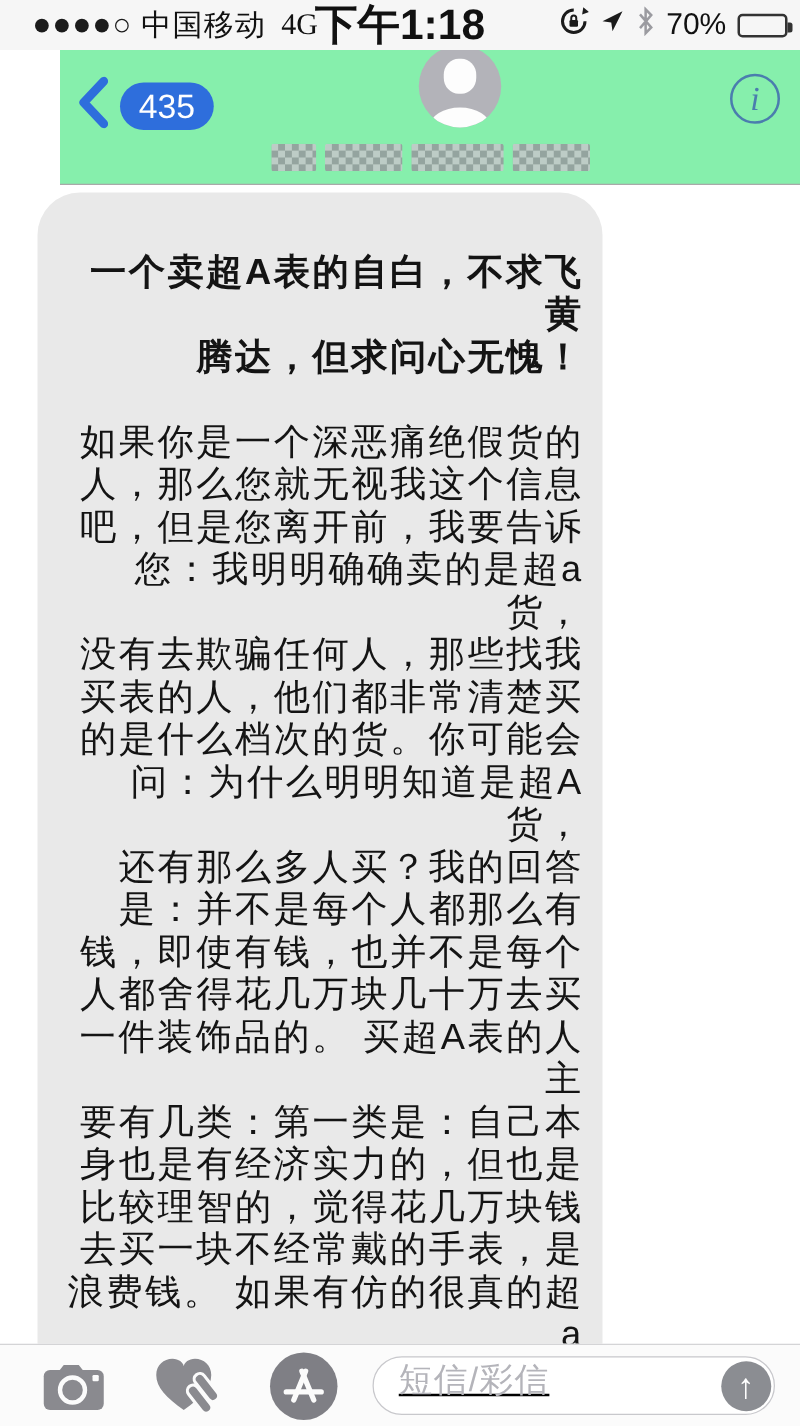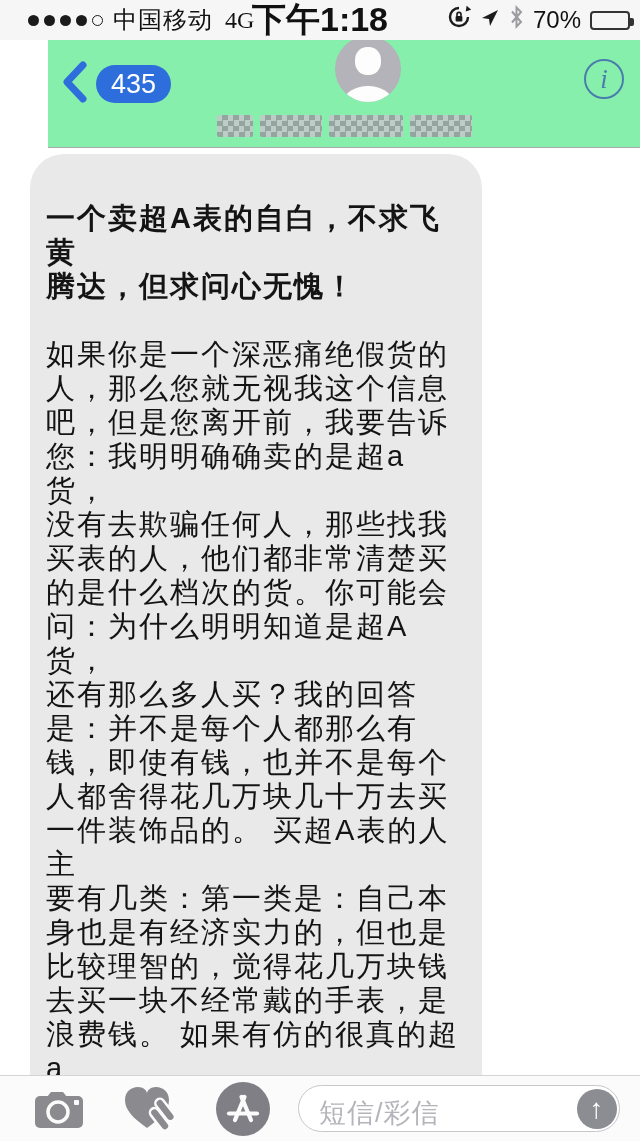--- a/index.html
+++ b/index.html
@@ -66,21 +66,21 @@
     height:22px; border-radius:2px;
     background:
       repeating-conic-gradient(#97979d 0% 25%, #c7c7cb 0% 50%) 0 0 / 11px 11px;
     opacity:.85;
   }
   .m1{ width:36px; } .m2{ width:62px; } .m3{ width:74px; } .m4{ width:62px; }
 
   
   .chat{
     position:absolute; top:149.5px; left:0; right:0; bottom:66px;
-    background:#fff; overflow:hidden;
+    background:#fff; overflow:hidden;text-align:right;
   }
   .bubble{
     position:absolute; left:30px; top:4px; width:452px; bottom:-40px;
     background:#e9e9e9; border-radius:34px 34px 0 0;
     padding:13px 15px 0 16px;
     color:#141414; font-size:29px; line-height:34px; letter-spacing:2px;
     white-space:pre-line; word-break:break-all;
   }
   .msg-heading{ font-weight:bold; }
 
@@ -91,21 +91,21 @@
     display:flex; align-items:center; z-index:25;
   }
   .tb-icon{ cursor:pointer; display:flex; align-items:center; justify-content:center; }
   .cam{ margin-left:30px; width:58px; }
   .heart{ margin-left:34px; width:56px; }
   .appstore{ margin-left:38px; width:54px; height:54px; border-radius:50%;
     background:#7f7f85; }
   .input-pill{
     position:relative; margin-left:28px; width:322px; height:47px;
     background:#fff; border:1.5px solid #c8c8cc; border-radius:24px;
-    display:flex; align-items:flex-end; cursor:text;
+    display:flex; align-items:flex-start; cursor:text;text-decoration:underline;
   }
   .placeholder{ color:#b4b4ba; font-size:27px; padding-left:20px; letter-spacing:1px; }
   .send-btn{
     position:absolute; right:2.5px; top:2.5px; width:40px; height:40px;
     border-radius:50%; background:#8b8d92; color:#fff; border:none;
     font-size:28px; font-weight:bold; line-height:38px; text-align:center; cursor:pointer;
   }
 </style>
 </head>
 <body>

